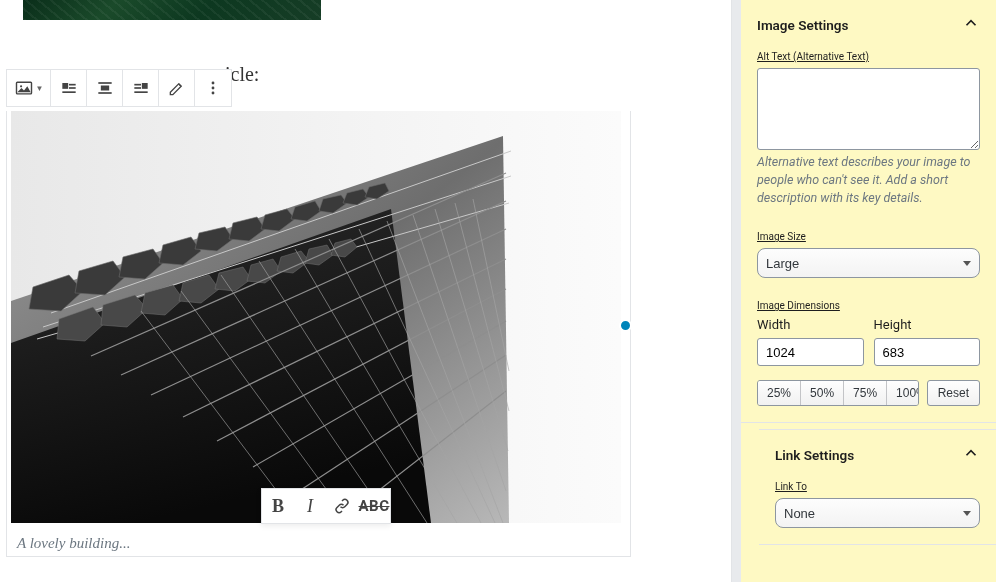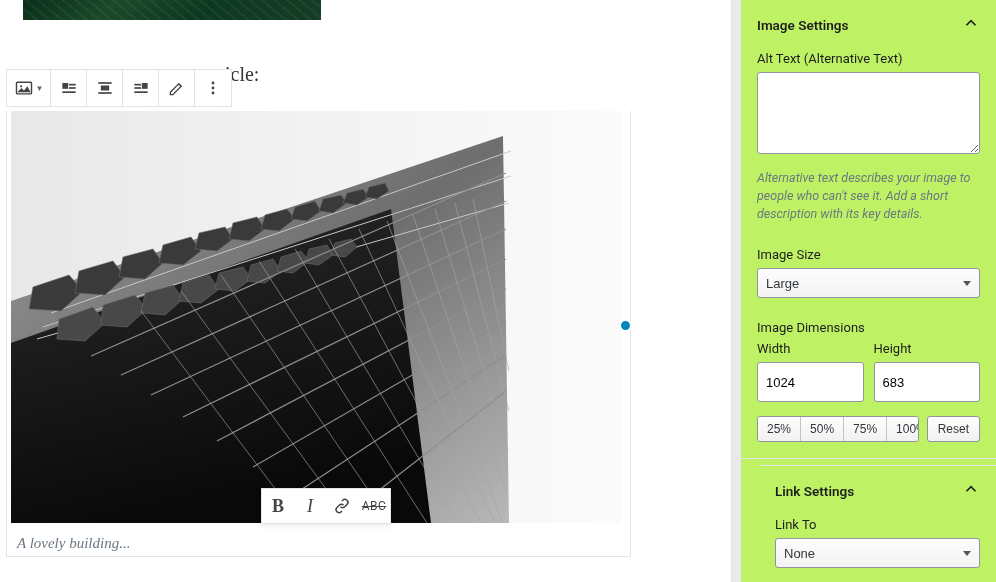--- a/index.html
+++ b/index.html
@@ -22,42 +22,42 @@
 .block-body { border: 1px solid #e2e4e7; border-top: none; width: 625px; padding: 0; background:#fff; position: relative; }
 .image-box { margin: 4px 4px 0 4px; position: relative; }
 .image-box .bwimg { width: 610px; height: 412px; display: block; }
 .resize-handle { position: absolute; right: -6px; top: 208px; width: 13px; height: 13px; background: #0085ba; border: 2px solid #fff; border-radius: 50%; }
 .caption { margin: 12px 10px 4px 10px; font-family: Georgia, serif; font-style: italic; font-size: 15px; color: #6c7781; }
 
 .float-toolbar { position: absolute; left: 254px; bottom: 32px; background: #fff; border: 1px solid #e2e4e7; display: flex; height: 36px; align-items: stretch; box-shadow: 0 2px 6px rgba(0,0,0,0.08); }
 .float-toolbar .fbtn { width: 32px; display: flex; align-items: center; justify-content: center; cursor: pointer; color: #444; }
 .fbtn.bold { font-family: Georgia, serif; font-weight: 700; font-size: 18px; }
 .fbtn.italic { font-family: Georgia, serif; font-style: italic; font-size: 18px; }
-.fbtn.abc { font-size: 12px; font-weight: 400; letter-spacing: 0.5px; text-decoration: line-through; }
+.fbtn.abc { font-size: 15px; font-weight: 700; letter-spacing: 0.5px; text-decoration: line-through; }
 .fbtn svg { width: 18px; height: 18px; }
 
 .sidebar-border { position: absolute; left: 731px; top: 0; width: 10px; height: 582px; background: #e8eaed; border-left: 1px solid #e2e4e7; }
-.sidebar { position: absolute; left: 741px; top: 0; width: 255px; height: 582px; background: #bef264; overflow: hidden; }
+.sidebar { position: absolute; left: 741px; top: 0; width: 255px; height: 582px; background: #fef9c3; overflow: hidden; }
 .panel { border-bottom: 1px solid #e2e4e7; padding: 14px 16px 16px 16px; }
 .panel-linksettings { border-top: 1px solid #e2e4e7; margin-top: 6px; margin-left: 18px; }
 .panel-head { display: flex; justify-content: space-between; align-items: center; cursor: pointer; }
 .panel-title { font-weight: 600; font-size: 13.5px; color: #1e1e1e; }
 .panel-chev svg { width: 18px; height: 18px; }
 
-.field-label { font-size: 13px; color: #1e1e1e; margin-top: 16px; margin-bottom: 6px; }
+.field-label { font-size: 10px; color: #1e1e1e; margin-top: 16px; margin-bottom: 6px; text-decoration: underline; }
 .textarea { width: 100%; height: 82px; border: 1px solid #8d96a0; border-radius: 3px; resize: vertical; padding: 6px; font-family: inherit; font-size: 13px; background:#fff; }
-.helper { font-style: italic; color: #6c7781; font-size: 12.5px; line-height: 1.45; margin-top: 12px; }
-
-.select { width: 100%; height: 30px; border: 1px solid #8d96a0; border-radius: 3px; background: linear-gradient(#fdfdfd, #f3f3f3); padding: 0 26px 0 8px; font-size: 13px; color: #32373c; position: relative; text-align: left; cursor: pointer; }
+.helper { font-style: italic; color: #6c7781; font-size: 12.5px; line-height: 1.45; margin-top: 0; }
+
+.select { width: 100%; height: 30px; border: 1px solid #8d96a0; border-radius: 8px; background: linear-gradient(#fdfdfd, #f3f3f3); padding: 0 26px 0 8px; font-size: 13px; color: #32373c; position: relative; text-align: left; cursor: pointer; }
 .select::after { content: ""; position: absolute; right: 8px; top: 12px; width: 0; height: 0; border-left: 4px solid transparent; border-right: 4px solid transparent; border-top: 5px solid #555; }
 
 .dims { display: flex; gap: 10px; margin-top: 4px; }
 .dimcol { flex: 1; }
 .dimcol .dlabel { font-size: 13px; color: #1e1e1e; margin-bottom: 6px; }
-.numinput { width: 100%; height: 40px; border: 1px solid #8d96a0; border-radius: 3px; padding: 0 8px; font-size: 13px; }
+.numinput { width: 100%; height: 28px; border: 1px solid #8d96a0; border-radius: 3px; padding: 0 8px; font-size: 13px; }
 
 .btnrow { display: flex; gap: 8px; margin-top: 14px; align-items:center; }
 .pctgroup { display: inline-flex; border: 1px solid #8d96a0; border-radius: 3px; overflow: hidden; }
 .pctbtn { padding: 5px 9px; font-size: 12px; border: none; border-right: 1px solid #c3c4c7; background: linear-gradient(#fefefe,#f1f1f1); cursor: pointer; color:#32373c; }
 .pctbtn:last-child { border-right: none; }
 .resetbtn { margin-left: auto; padding: 5px 10px; font-size: 12px; border: 1px solid #8d96a0; border-radius: 3px; background: linear-gradient(#fefefe,#f1f1f1); cursor: pointer; color:#32373c; }
 </style>
 </head>
 <body>
 

